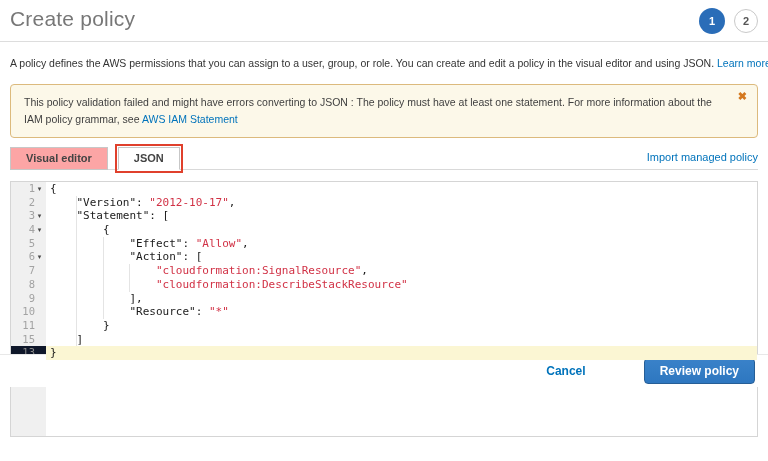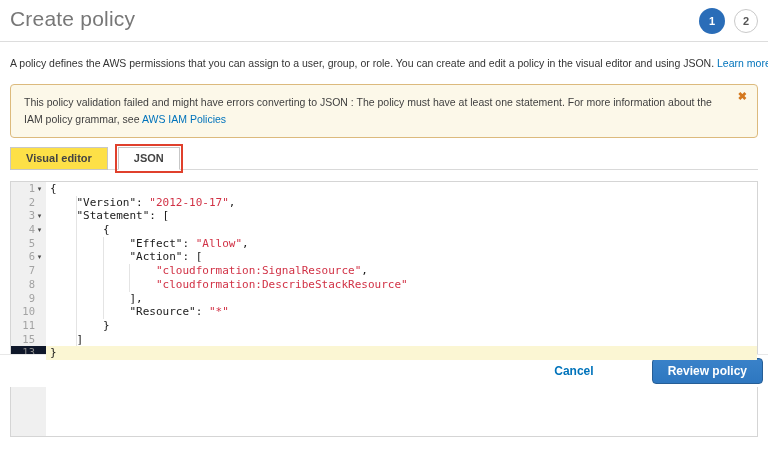--- a/index.html
+++ b/index.html
@@ -38,21 +38,21 @@
   .banner{position:relative;margin-top:15px;background:var(--warning-bg);
     border:1px solid var(--warning-border);border-radius:4px;
     padding:9px 30px 9px 13px;min-height:48px;}
   .banner-text{font-size:10.5px;line-height:17px;color:#3f3f3f;max-width:715px;}
   .banner-close{position:absolute;top:6px;right:10px;color:var(--warning-close);
     font-size:11px;font-weight:bold;cursor:pointer;line-height:1;}
 
   
   .tabbar{display:flex;align-items:flex-end;margin-top:9px;border-bottom:1px solid #d9d9d9;}
   .tab{font-size:11px;font-weight:bold;color:#434343;padding:4px 15px 5px;
-    border:1px solid #c7c7c7;background:#fde047;margin-bottom:-1px;cursor:pointer;}
+    border:1px solid #c7c7c7;background:#fca5a5;margin-bottom:-1px;cursor:pointer;}
   .tab + .tab{margin-left:10px;}
   .tab.active{background:#fff;border-bottom-color:#fff;position:relative;z-index:2;
     outline:2px solid var(--annotation-red);outline-offset:1px;}
   .import-link{margin-left:auto;font-size:11px;align-self:center;padding-bottom:3px;}
 
   
   .editor{margin-top:11px;height:256px;border:1px solid #d5d5d5;background:#fff;
     display:flex;overflow:hidden;font-family:"DejaVu Sans Mono",monospace;}
   .gutter{width:35px;background:var(--gutter-bg);flex:none;display:flex;flex-direction:column;}
   .gutter-row{height:13.7px;line-height:13.7px;display:flex;align-items:center;
@@ -63,21 +63,21 @@
   .code{flex:1;position:relative;padding-left:4px;font-size:11px;overflow:hidden;}
   .code-row{height:13.7px;line-height:13.7px;white-space:pre;position:relative;z-index:1;}
   .code-row.active{background:var(--active-line-bg);margin-left:-4px;padding-left:4px;}
   .tok-p{color:#1a1a1a;}
   .tok-s{color:var(--code-string);}
   .indent-guide{position:absolute;width:1px;background:#e4e4e4;z-index:0;}
 
   
   .footer{position:absolute;left:0;right:0;bottom:0;height:33px;
     border-top:1px solid #e8e8e8;background:#fff;display:flex;
-    align-items:center;justify-content:flex-end;padding:0 5px;}
+    align-items:center;justify-content:flex-end;padding:0 13px;}
   .cancel{font-size:12px;font-weight:bold;margin-right:22px;}
   .review{background:linear-gradient(#3a82c9,var(--primary-button));
     border:1px solid var(--primary-button-border);border-radius:4px;color:#fff;
     font-family:"Liberation Sans",sans-serif;font-size:12px;font-weight:bold;
     padding:5px 15px;cursor:pointer;margin-left:36px;}
 </style>
 </head>
 <body>
 
 <div class="page">
@@ -88,27 +88,28 @@
       <div class="step active">1</div>
       <div class="step inactive">2</div>
     </div>
   </div>
 
   <div class="title-divider"></div>
 
   <p class="desc"><span>A policy defines the AWS permissions that you can assign to a user, group, or role. You can create and edit a policy in the visual editor and using JSON.</span> <a class="link">Learn more</a></p>
 
   <div class="banner">
-    <div class="banner-text"><span>This policy validation failed and might have errors converting to JSON : The policy must have at least one statement. For more information about the IAM policy grammar, see</span> <a class="link">AWS IAM Policies</a></div>
+    <div class="banner-text"><span>This policy validation failed and might have errors converting to JSON : The policy must have at least one statement. For more information about the IAM policy grammar, see</span> <a class="link">AWS IAM Statement</a></div>
     <span class="banner-close">✖</span>
   </div>
 
   <div class="tabbar">
     <div class="tab">Visual editor</div>
     <div class="tab active">JSON</div>
+    <a class="link import-link">Import managed policy</a>
   </div>
 
   <div class="editor">
     <div class="gutter">
         <div class="gutter-row">
           <span>1</span>
           <span class="fold">▾</span>
         </div>
         <div class="gutter-row">
           <span>2</span>

